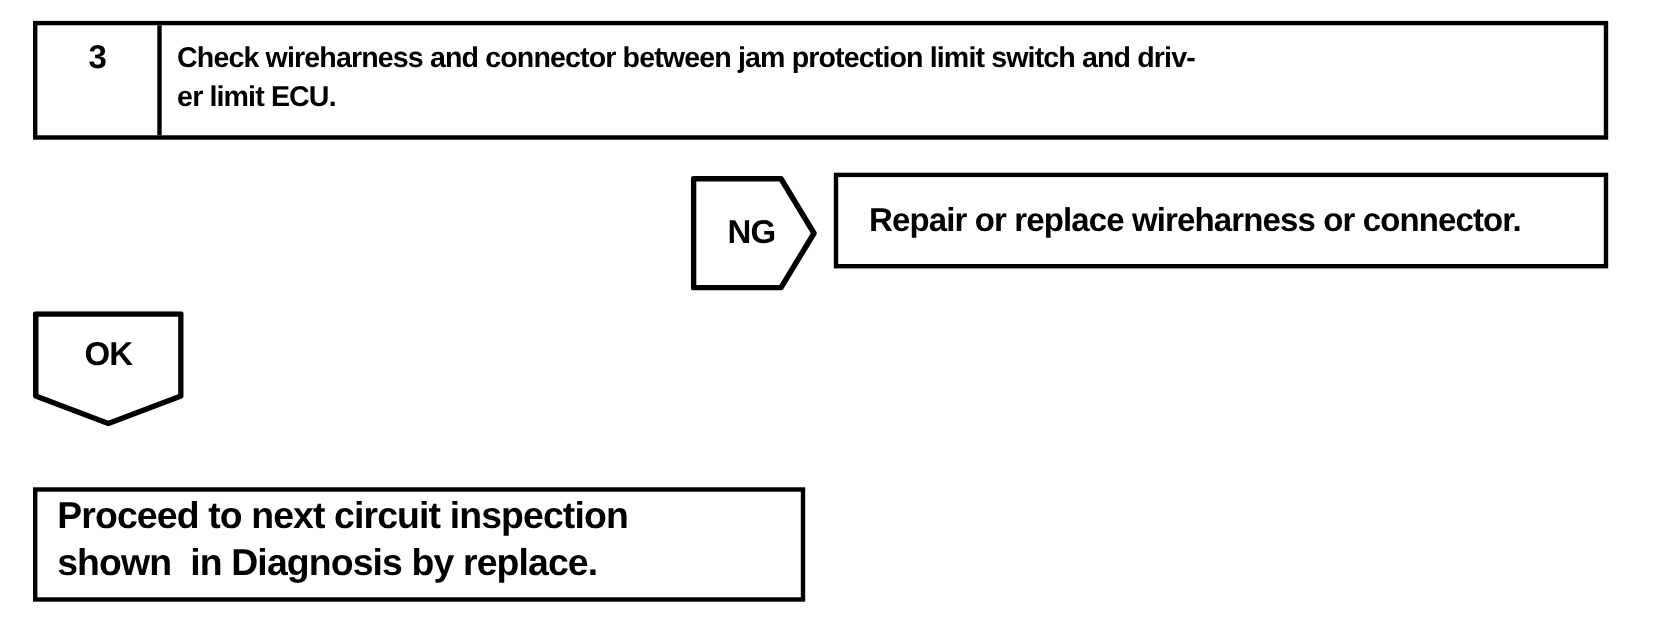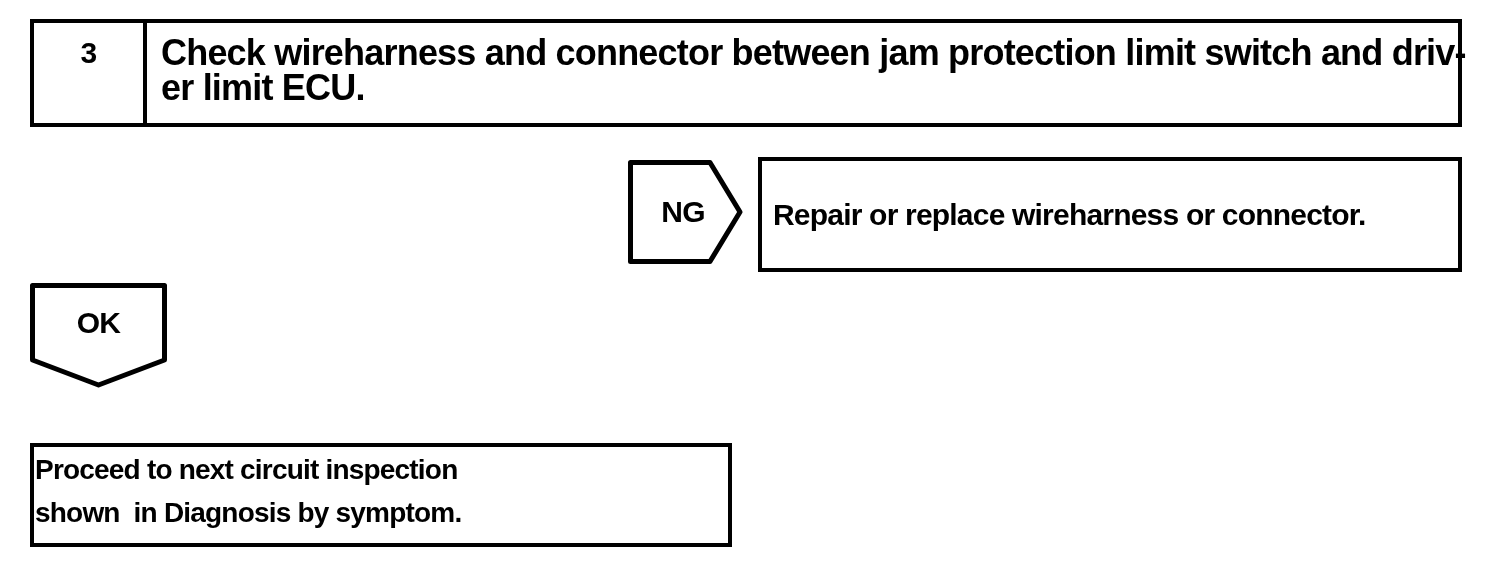--- a/index.html
+++ b/index.html
@@ -40,21 +40,21 @@
     border-right: 4px solid var(--ink-color, #000);
     box-sizing: border-box;
     text-align: center;
     padding-top: 12px;
     font-size: 30px;
     line-height: 35px;
   }
   .step-text-cell {
     flex: 1;
     padding: 12px 8px 0 14px;
-    font-size: 36px;
+    font-size: 26px;
     line-height: 35px;
     overflow: visible;
   }
 
   
   .ng-connector {
     position: absolute;
     left: 628px; top: 160px;
     width: 115px; height: 132px;
   }
@@ -66,26 +66,26 @@
     display: flex;
     align-items: center;
     justify-content: center;
     font-size: 30px;
   }
 
   
   .repair-box {
     position: absolute;
     left: 758px; top: 157px;
-    width: 704px; height: 115px;
+    width: 704px; height: 87px;
     border: 4px solid var(--ink-color, #000);
     box-sizing: border-box;
     display: flex;
     align-items: center;
-    padding-left: 11px;
+    padding-left: 28px;
     font-size: 30px;
     background: var(--bg-color, #fff);
   }
 
   
   .ok-connector {
     position: absolute;
     left: 30px; top: 283px;
     width: 137px; height: 105px; text-decoration: underline;
   }
@@ -100,22 +100,22 @@
     font-size: 30px;
   }
 
   
   .proceed-box {
     position: absolute;
     left: 30px; top: 443px;
     width: 702px; height: 104px;
     border: 4px solid var(--ink-color, #000);
     box-sizing: border-box;
-    padding: 1px 0 0 1px;
-    font-size: 28px;
+    padding: 1px 0 0 18px;
+    font-size: 34px;
     line-height: 43px;
     background: var(--bg-color, #fff);
   }
 </style>
 </head>
 <body style="--ink-color: #000000; --bg-color: #ffffff;">
 
 <div class="canvas">
 
   <div class="step-box">
@@ -141,16 +141,16 @@
 
   <div class="ok-connector">
     <svg width="137" height="105" viewBox="0 0 137 105">
       <polygon points="2.5,2.5 134.5,2.5 134.5,77 68.5,102 2.5,77" fill="#ffffff" stroke="#000000" stroke-width="5" stroke-linejoin="round"></polygon>
     </svg>
     <span class="connector-label">OK</span>
   </div>
 
   <div class="proceed-box">
     <div class="line">Proceed to next circuit inspection</div>
-    <div class="line">shown  in Diagnosis by symptom.</div>
+    <div class="line">shown  in Diagnosis by replace.</div>
   </div>
 
 </div>
 
 </body></html>

